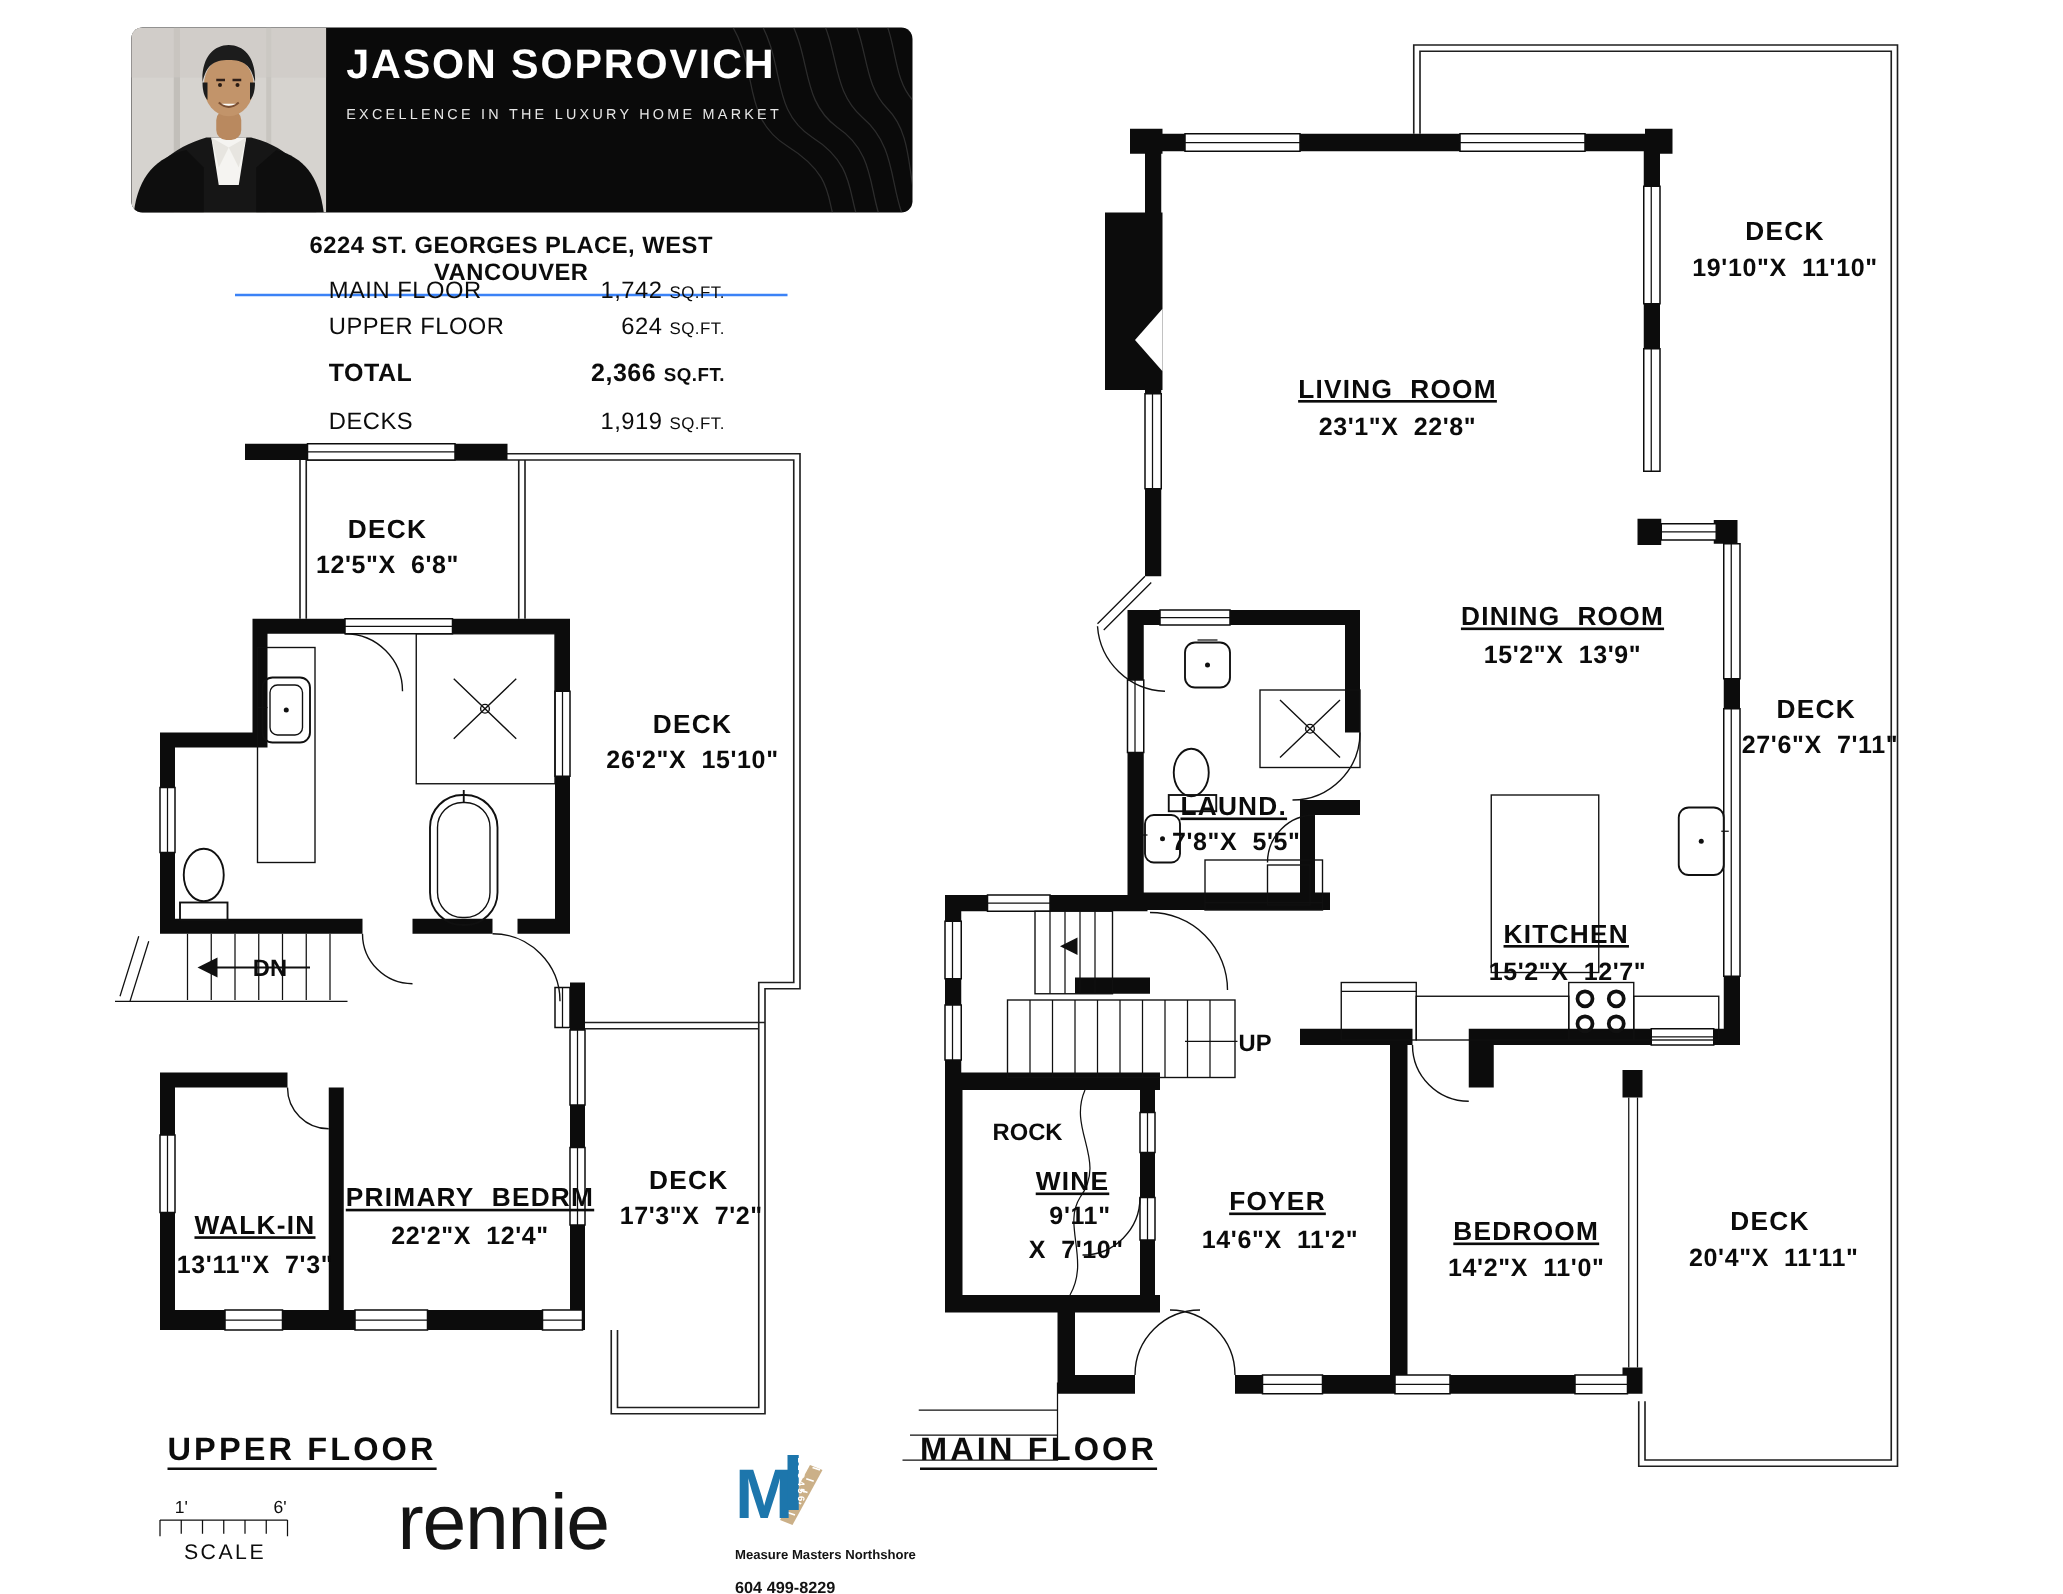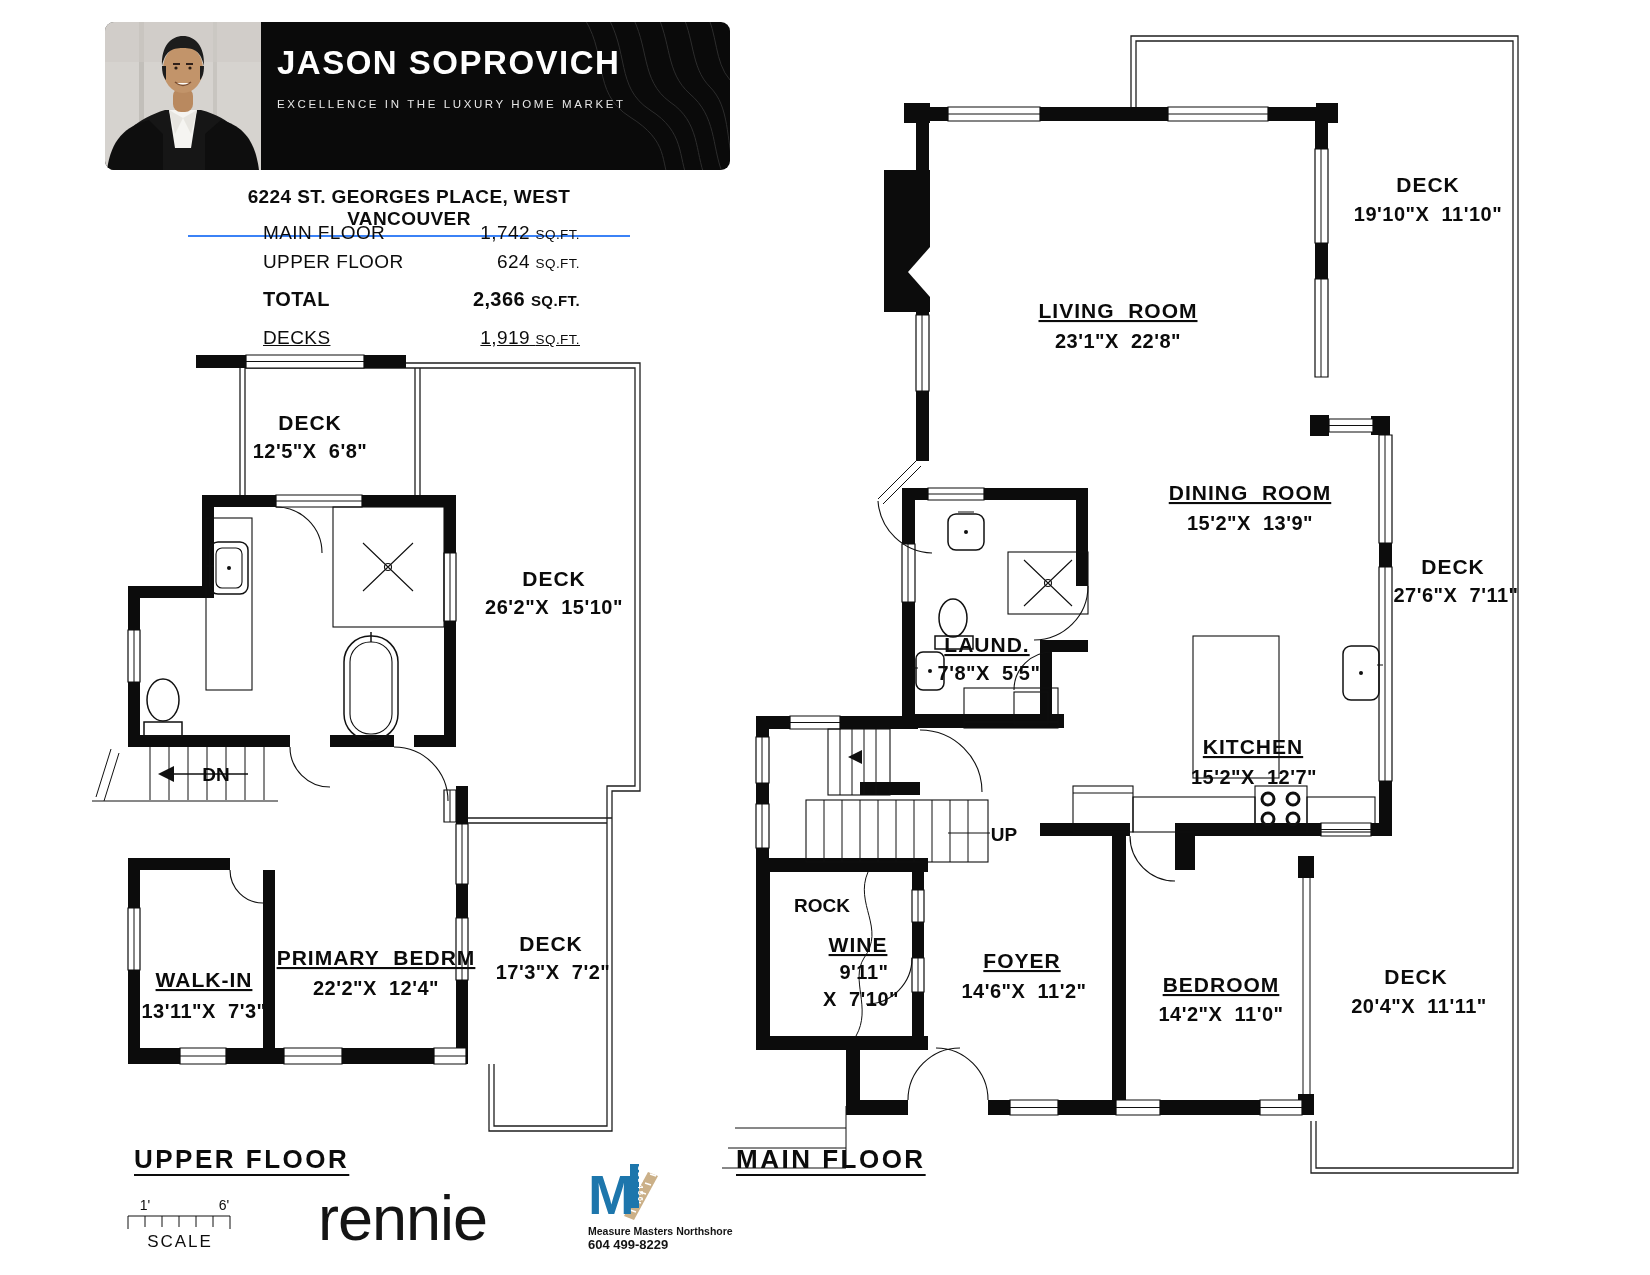--- a/index.html
+++ b/index.html
@@ -3,36 +3,36 @@
 <meta charset="utf-8">
 <style>
   html,body{margin:0;padding:0;background:#fff;}
   .canvas{position:relative;width:1650px;height:1275px;background:#ffffff;
           font-family:"Liberation Sans",sans-serif;overflow:hidden;color:#0c0c0c;}
 
   
   .banner{position:absolute;left:105px;top:22px;width:625px;height:148px;
           background:#0a0a0a;border-radius:9px;display:flex;overflow:hidden;}
   .photo{width:156px;height:148px;flex:none;}
-  .binfo{position:relative;flex:1;color:#fff;padding:24px 0 0 16px;z-index:2;}
+  .binfo{position:relative;flex:1;color:#fff;padding:12px 0 0 16px;z-index:2;}
   .bname{font-size:33px;font-weight:bold;letter-spacing:1.5px;line-height:1;}
   .btag{font-size:11.5px;letter-spacing:2.6px;color:#e6e6e6;margin-top:19px;}
   .bphone{font-size:19px;letter-spacing:1.2px;margin-top:24px;color:#fafafa;}
   .contours{position:absolute;right:0;top:0;z-index:1;}
 
   
   .addr{position:absolute;left:188px;top:186px;width:442px;text-align:center;
         font-size:19px;font-weight:bold;letter-spacing:.4px;
         border-bottom:2px solid #3b82f6;padding-bottom:5px;}
   .stats{position:absolute;left:263px;top:222px;width:317px;}
   .srow{display:flex;justify-content:space-between;align-items:baseline;
         font-size:19px;letter-spacing:.4px;}
   .srow.r2{margin-top:7px;}
   .srow.r3{margin-top:15px;font-weight:bold;font-size:20px;}
-  .srow.r4{margin-top:16px;text-decoration:underline;}
+  .srow.r4{margin-top:16px;}
   .unit{font-size:13.5px;} .r3 .unit{font-size:15px;font-weight:bold;}
 
   
   svg.plan{position:absolute;left:0;top:0;}
   .w{fill:#0c0c0c;}
   .win{fill:#ffffff;stroke:#0c0c0c;stroke-width:1.2;}
   .dk{fill:none;stroke:#1f1f1f;stroke-width:1.3;}
   .fx{fill:none;stroke:#101010;stroke-width:1.5;}
   .fxl{fill:none;stroke:#101010;stroke-width:1.1;}
   .thin{fill:none;stroke:#101010;stroke-width:1;}
@@ -43,21 +43,21 @@
   .t3{font:bold 19px "Liberation Sans",sans-serif;text-anchor:middle;fill:#0b0b0b;}
   .u{text-decoration:underline;}
 
   
   .floor-label{position:absolute;top:1144px;font-size:26px;font-weight:bold;
         letter-spacing:2.5px;text-decoration:underline;text-underline-offset:6px;}
   .fl-upper{left:134px;} .fl-main{left:736px;}
   .rennie{position:absolute;left:318px;top:1182px;font-size:63px;font-weight:normal;
         letter-spacing:-1px;color:#141414;}
   .mmwrap{position:absolute;left:588px;top:1158px;width:150px;}
-  .mmtext{font-weight:bold;color:#131313;line-height:1.12;margin-top:0;}
+  .mmtext{font-weight:bold;color:#131313;line-height:1.12;margin-top:12px;}
   .mm1{font-size:10.5px;} .mm2{font-size:13px;}
 </style>
 </head>
 <body>
 
 <div class="canvas">
 
   <div class="banner">
     <svg class="photo" viewBox="0 0 156 148">
       <rect x="0" y="0" width="156" height="148" fill="#d6d3cf"></rect>

